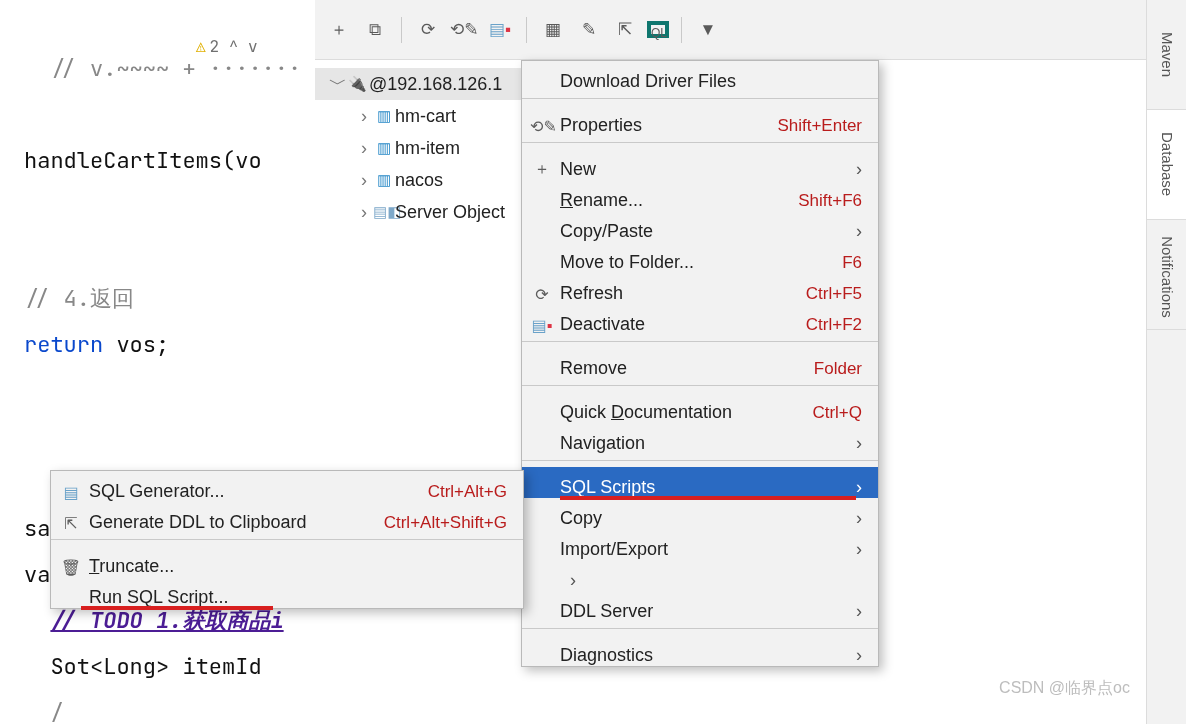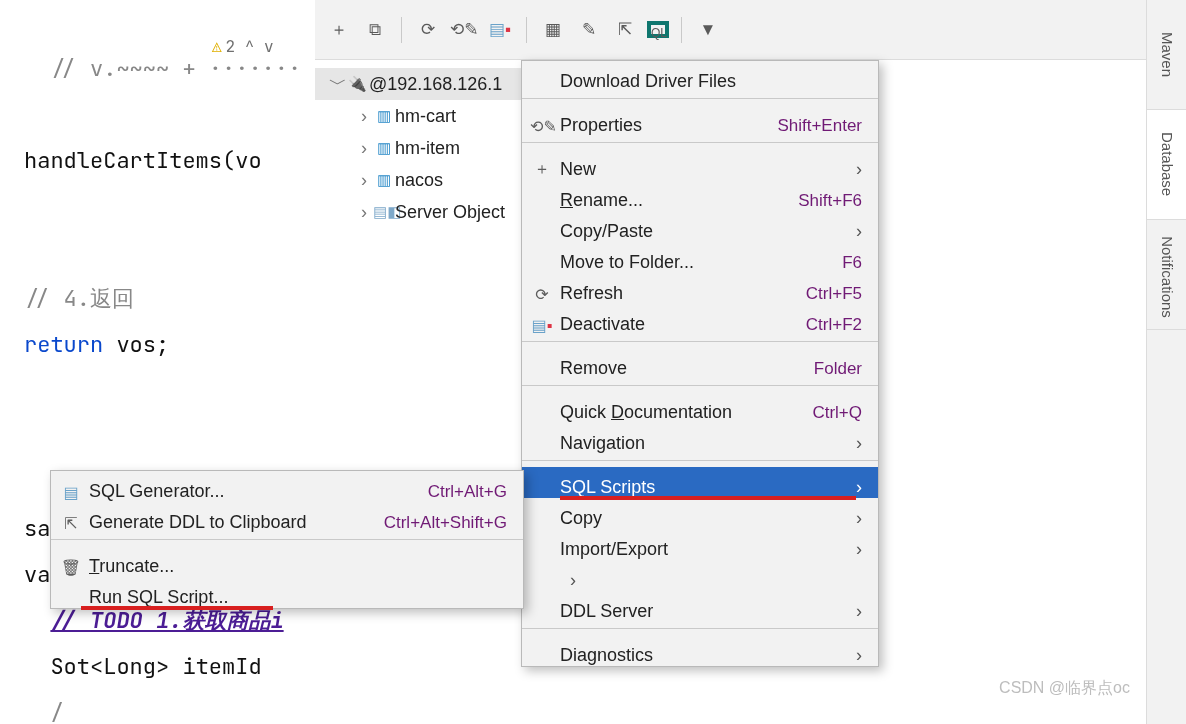--- a/index.html
+++ b/index.html
@@ -22,21 +22,21 @@
     font-size: 22px;
     line-height: 46px;
     white-space: pre;
     padding-left: 24px;
     color: #111;
     overflow: hidden;
   }
   .kw { color: #0a48cc; }
   .cmt { color: #888888; font-style: normal; }
   .cmt-it { color: #4c1d95; font-style: italic; font-weight: 600; text-decoration: underline; }
-  .warn-badge { position:absolute; left:212px; top:24px; font-size:16px; color:#707070; }
+  .warn-badge { position:absolute; left:196px; top:24px; font-size:16px; color:#707070; }
   .warn-badge::before { content:"\26A0"; color:#e0b000; margin-right:4px; }
 
   
   .rsidebar {
     position:absolute; right:0; top:0; width:40px; height:724px;
     background:#f2f2f2; border-left:1px solid #dcdcdc;
   }
   .rsidebar .slot {
     width:40px; height:110px;
     display:flex; align-items:center; justify-content:center;
@@ -85,21 +85,21 @@
   }
   .menu .mi {
     display:flex; align-items:flex-end;
     height:31px;
     padding:0 16px 0 8px;
     gap:6px;
     position:relative;
   }
   .menu .mi .mic { width:24px; text-align:center; color:#5d5d5d; font-size:16px; }
   .menu .mi .label { flex:1; }
-  .menu .mi .sc { color:#701a75; font-size:17px; }
+  .menu .mi .sc { color:#b91c1c; font-size:17px; }
   .menu .mi .arr { width:16px; text-align:right; color:#555; }
   .menu .msep { height:1px; background:#c9c9c9; margin:6px 0; }
   .menu .mi.hi { background:#2a6ac2; color:#fff; }
   .menu .mi.hi .sc, .menu .mi.hi .arr, .menu .mi.hi .mic { color:#fff; }
   .redline { position:absolute; left:38px; right:22px; bottom:-2px; height:4px; background:#d81f1f; }
   .ul { text-decoration: underline; text-decoration-thickness:1px; }
 
   #main-menu { left:521px; top:60px; width:358px; }
   #sub-menu  { left:50px;  top:470px; width:474px; }
 

